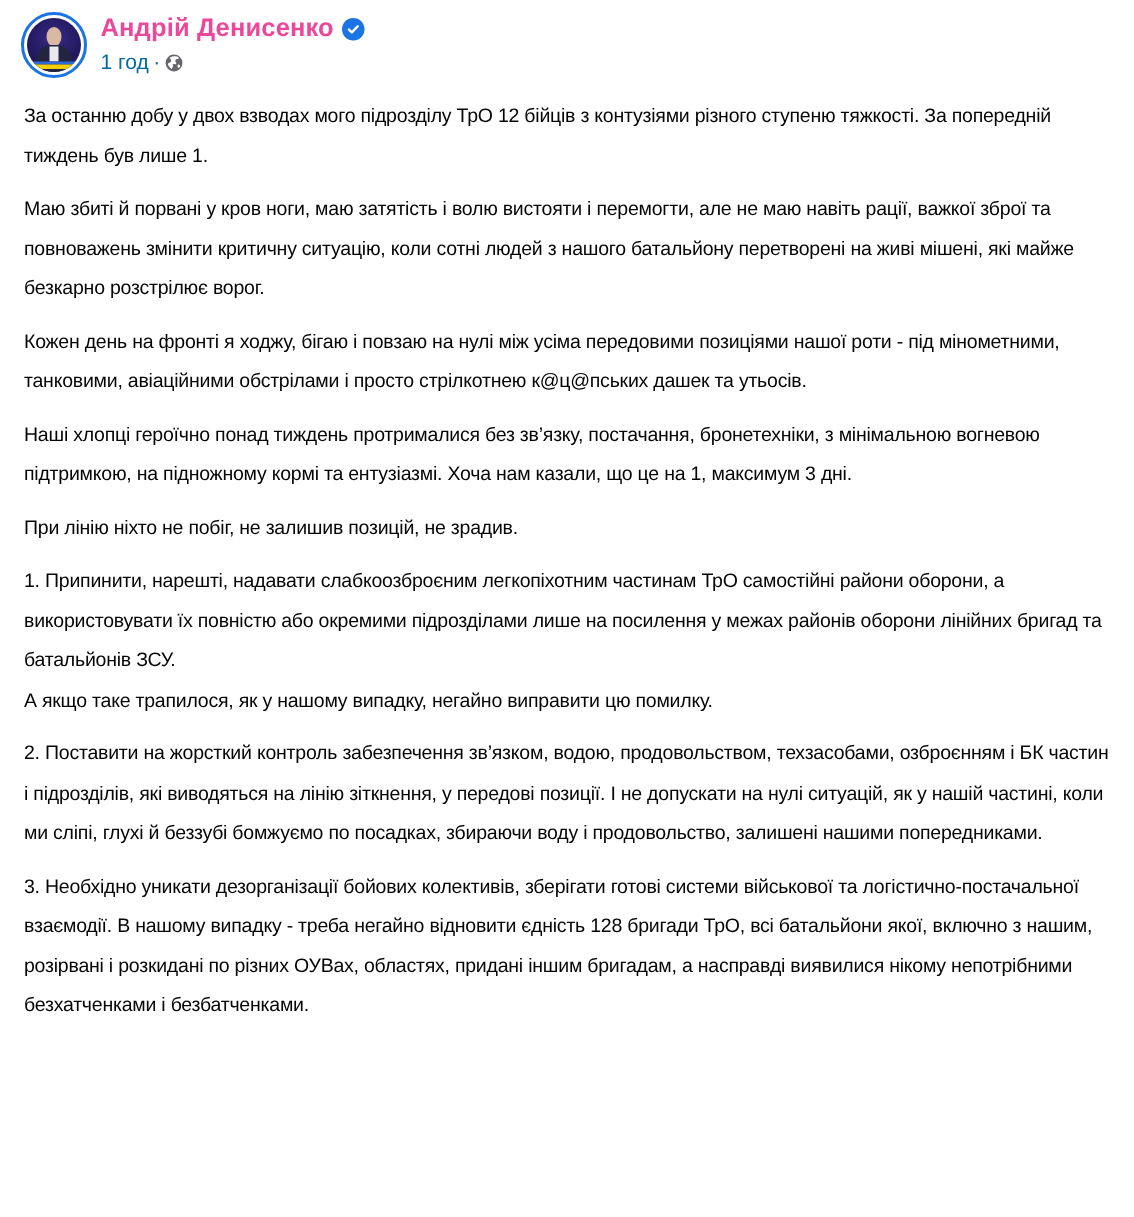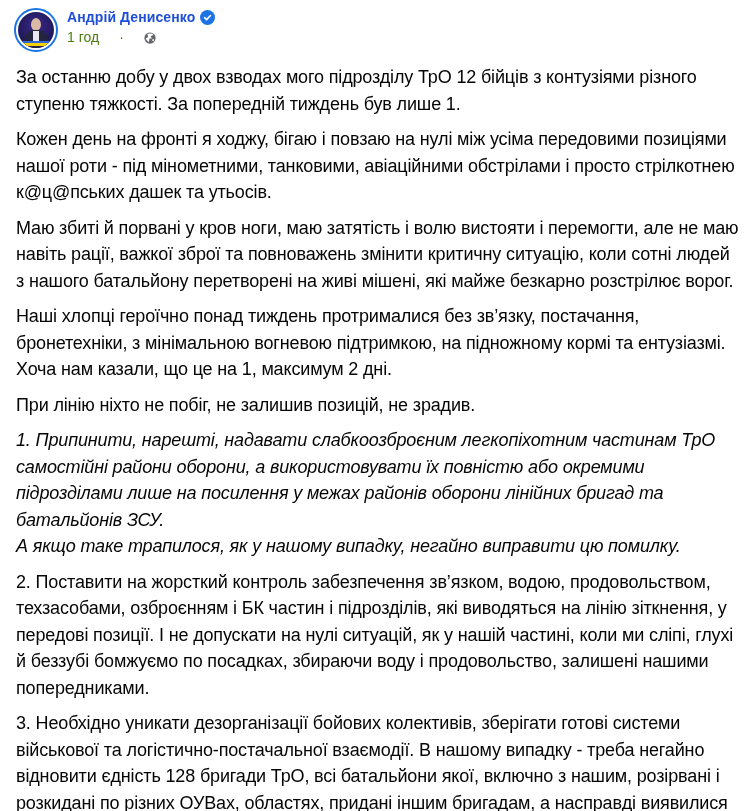--- a/index.html
+++ b/index.html
@@ -90,58 +90,58 @@
       position: absolute;
       left: 67px;
       top: 9px;
     }
     .author-row {
       display: flex;
       align-items: center;
       gap: 5px;
     }
     .author-name {
-      font-size: 14px;
+      font-size: 17px;
       font-weight: bold;
-      color: #1d4ed8;
+      color: #ec4899;
       letter-spacing: 0.1px;
       text-align: center;
     }
     .verified {
       width: 15px;
       height: 15px;
       border-radius: 50%;
       background: #1b74e4;
       display: inline-flex;
       align-items: center;
       justify-content: center;
     }
     .meta-row {
       display: flex;
       align-items: center;
-      gap: 19px;
+      gap: 2px;
       margin-top: 4px;
       font-size: 14px;
-      color: #4d7c0f;
+      color: #0369a1;
     }
     .meta-dot { margin: 0 1px; }
     .globe {
       width: 12px;
       height: 12px;
       display: inline-block;
     }
     .post-body {
       padding: 0 16px 0 16px;
       position: absolute;
       top: 64px;
       left: 0;
       width: 756px;
     }
     .para {
-      font-size: 18px;
+      font-size: 13px;
       line-height: 26.5px;
       color: #050505;
       margin-bottom: 9px;
       letter-spacing: -0.15px;
       word-spacing: 0px;
     }
   </style>
 </head>
 <body>
 
@@ -174,22 +174,22 @@
             <path d="M4 3.5 C5.5 4.5 6 6 5 7 C4 8 3 7.5 2.5 9 C3 11 5 12 6 13.5 C6.5 12 7.5 11 7 10 C6.5 9 8 8.5 9 9 C10 9.5 10.5 8 9.5 7 C8.5 6 9.5 4.5 11 4.5 C12 4.5 12.5 3.5 12 2.8 C10 1.5 6 1.5 4 3.5 Z" fill="#ffffff"></path>
             <path d="M11.5 9.5 C12.5 9 13.5 10 13.5 11 C13 12 12 12.5 11.5 12 C11 11.5 11 10 11.5 9.5 Z" fill="#ffffff"></path>
           </svg>
         </span>
       </div>
     </div>
   </div>
 
   <div class="post-body">
     <p class="para">За останню добу у двох взводах мого підрозділу ТрО 12 бійців з контузіями різного ступеню тяжкості. За попередній тиждень був лише 1.</p>
+    <p class="para">Маю збиті й порвані у кров ноги, маю затятість і волю вистояти і перемогти, але не маю навіть рації, важкої зброї та повноважень змінити критичну ситуацію, коли сотні людей з нашого батальйону перетворені на живі мішені, які майже безкарно розстрілює ворог.</p>
     <p class="para">Кожен день на фронті я ходжу, бігаю і повзаю на нулі між усіма передовими позиціями нашої роти - під мінометними, танковими, авіаційними обстрілами і просто стрілкотнею к@ц@пських дашек та утьосів.</p>
-    <p class="para">Маю збиті й порвані у кров ноги, маю затятість і волю вистояти і перемогти, але не маю навіть рації, важкої зброї та повноважень змінити критичну ситуацію, коли сотні людей з нашого батальйону перетворені на живі мішені, які майже безкарно розстрілює ворог.</p>
-    <p class="para">Наші хлопці героїчно понад тиждень протрималися без зв’язку, постачання, бронетехніки, з мінімальною вогневою підтримкою, на підножному кормі та ентузіазмі. Хоча нам казали, що це на 1, максимум 2 дні.</p>
+    <p class="para">Наші хлопці героїчно понад тиждень протрималися без зв’язку, постачання, бронетехніки, з мінімальною вогневою підтримкою, на підножному кормі та ентузіазмі. Хоча нам казали, що це на 1, максимум 3 дні.</p>
     <p class="para">При лінію ніхто не побіг, не залишив позицій, не зрадив.</p>
-    <p class="para" style="white-space: pre-line; font-style: italic;">1. Припинити, нарешті, надавати слабкоозброєним легкопіхотним частинам ТрО самостійні райони оборони, а використовувати їх повністю або окремими підрозділами лише на посилення у межах районів оборони лінійних бригад та батальйонів ЗСУ.
+    <p class="para" style="white-space: pre-line;">1. Припинити, нарешті, надавати слабкоозброєним легкопіхотним частинам ТрО самостійні райони оборони, а використовувати їх повністю або окремими підрозділами лише на посилення у межах районів оборони лінійних бригад та батальйонів ЗСУ.
 А якщо таке трапилося, як у нашому випадку, негайно виправити цю помилку.</p>
     <p class="para">2. Поставити на жорсткий контроль забезпечення зв’язком, водою, продовольством, техзасобами, озброєнням і БК частин і підрозділів, які виводяться на лінію зіткнення, у передові позиції. І не допускати на нулі ситуацій, як у нашій частині, коли ми сліпі, глухі й беззубі бомжуємо по посадках, збираючи воду і продовольство, залишені нашими попередниками.</p>
     <p class="para">3. Необхідно уникати дезорганізації бойових колективів, зберігати готові системи військової та логістично-постачальної взаємодії. В нашому випадку - треба негайно відновити єдність 128 бригади ТрО, всі батальйони якої, включно з нашим, розірвані і розкидані по різних ОУВах, областях, придані іншим бригадам, а насправді виявилися нікому непотрібними безхатченками і безбатченками.</p>
   </div>
 </div>
 
 </body></html>

